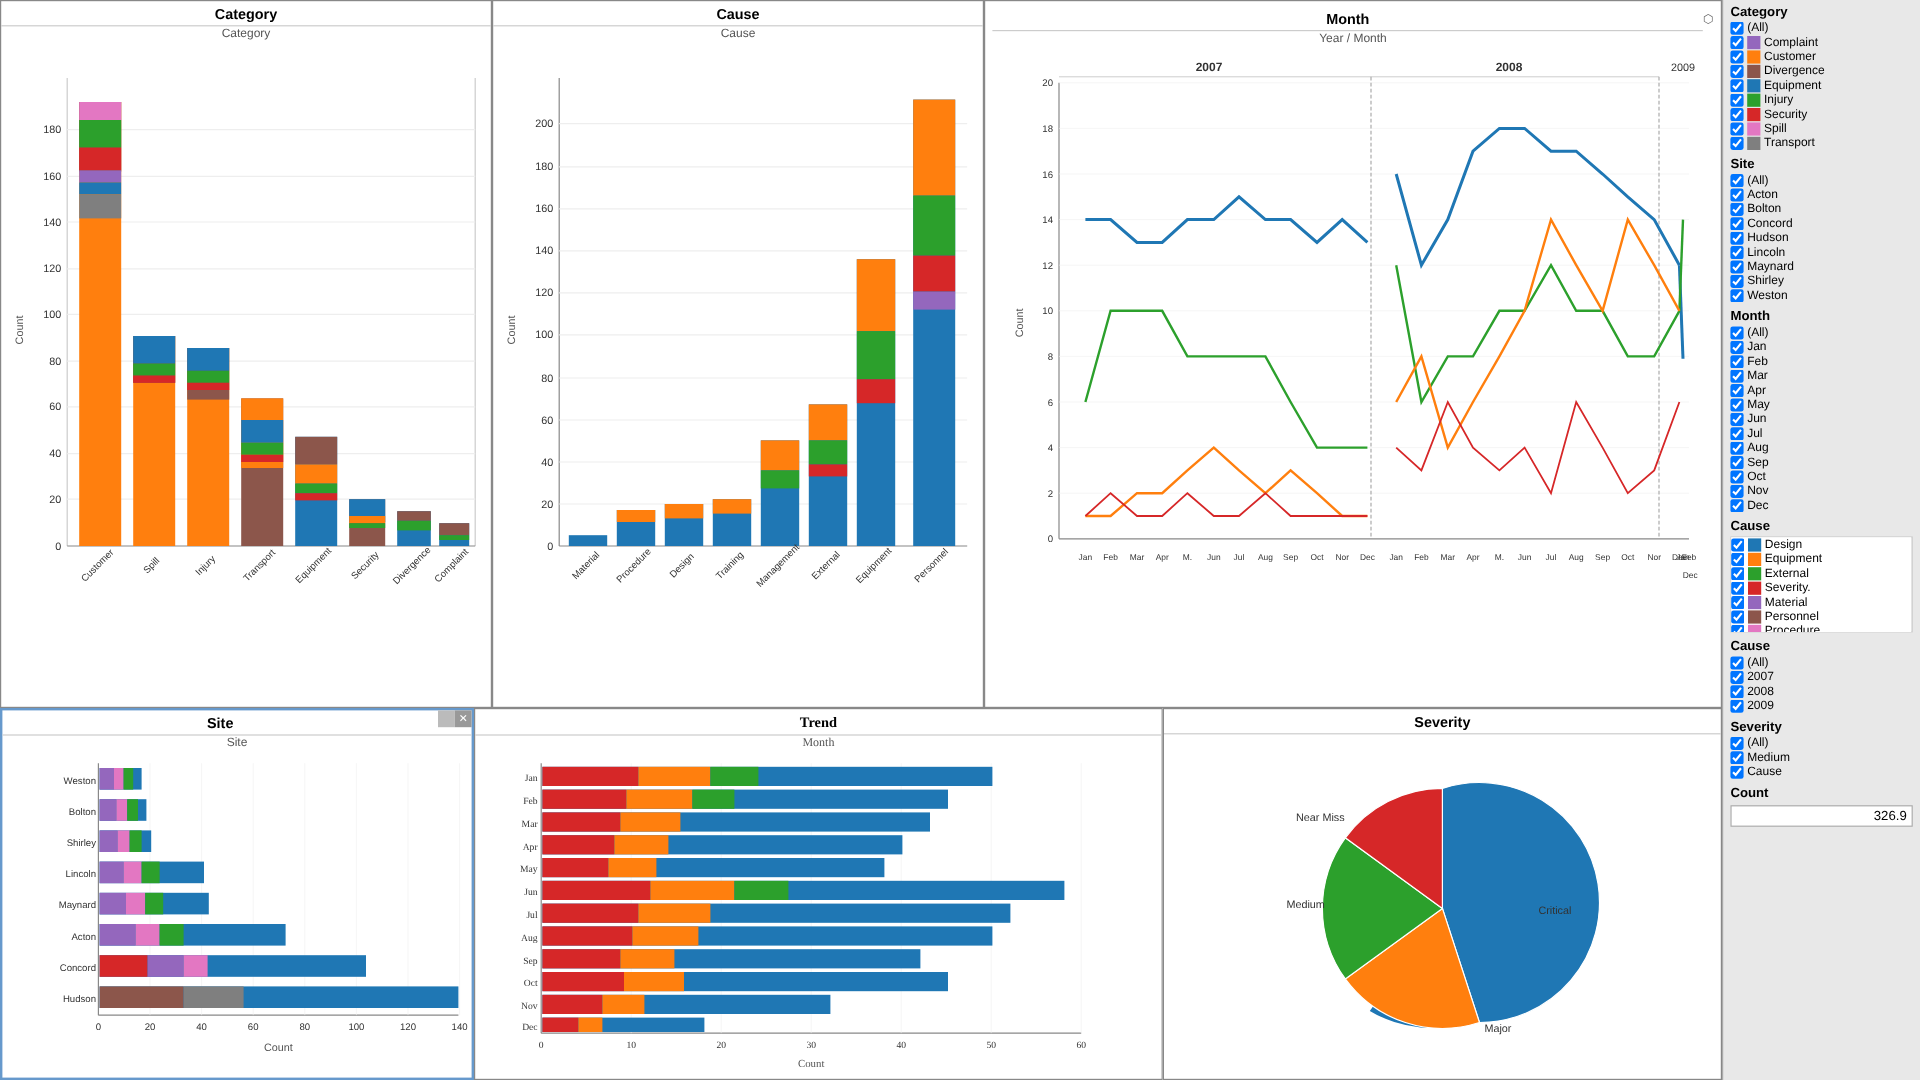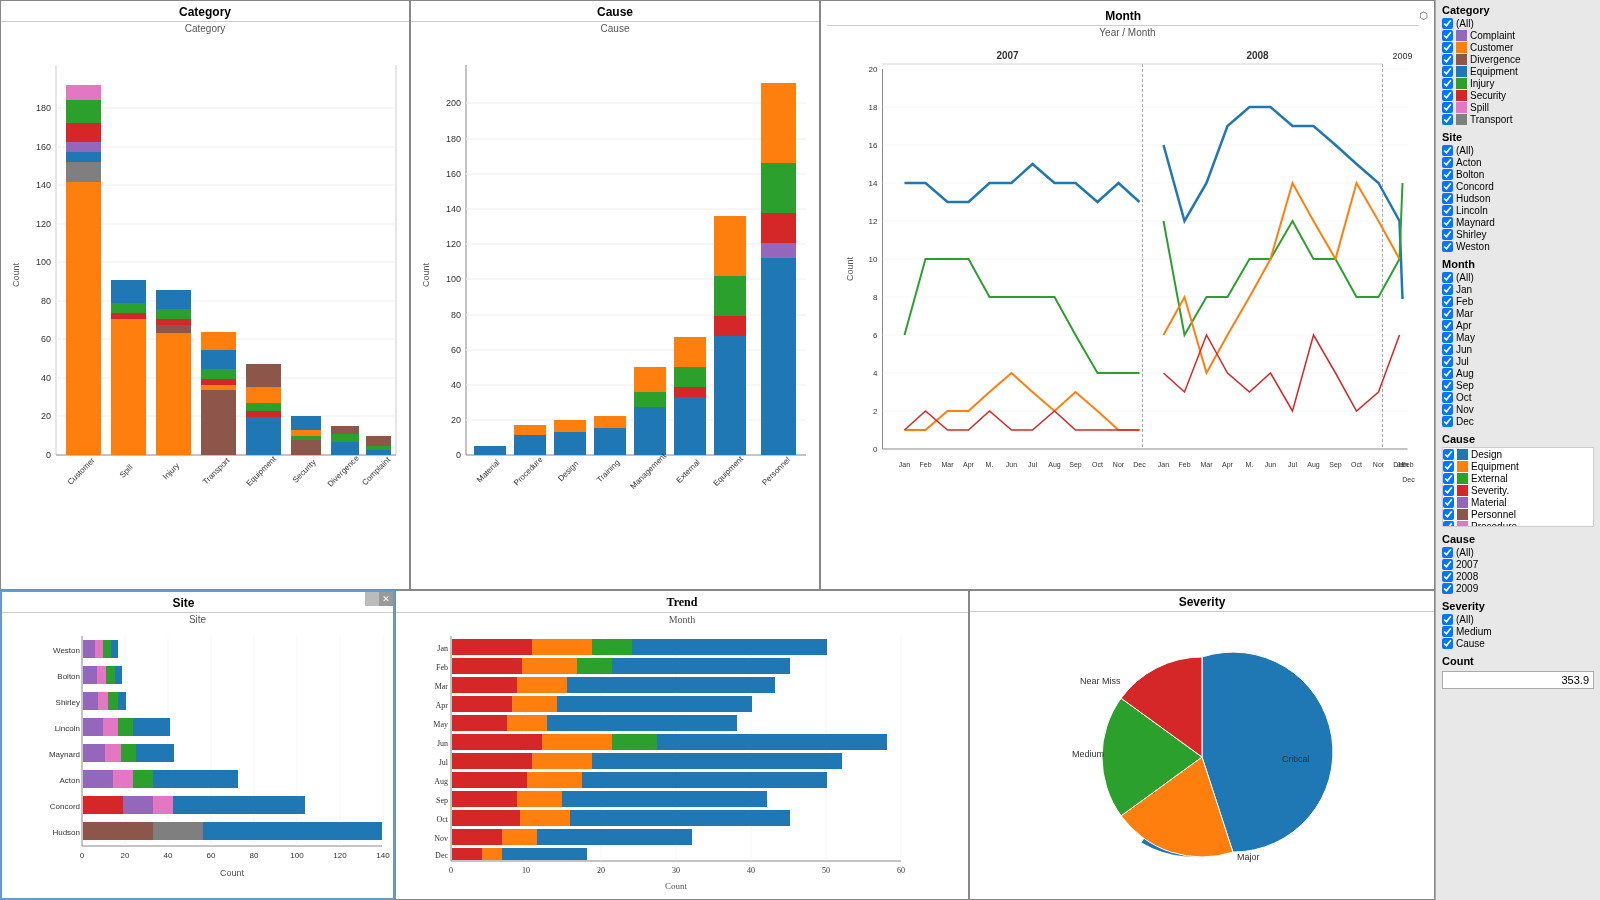--- a/index.html
+++ b/index.html
@@ -825,16 +825,16 @@
         <span>Medium</span>
       </div>
     <div class="filter-item">
         <input type="checkbox" checked="" style="">
         <span>Cause</span>
       </div>
   </div>
 
   <div class="filter-section">
     <div class="filter-title">Count</div>
-    <div class="count-box">353.9</div>
+    <div class="count-box">326.9</div>
   </div>
 
 </div>
 
 </body></html>

